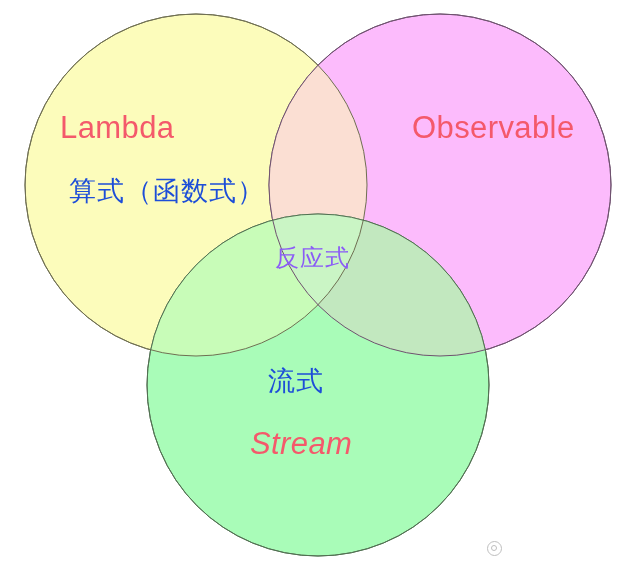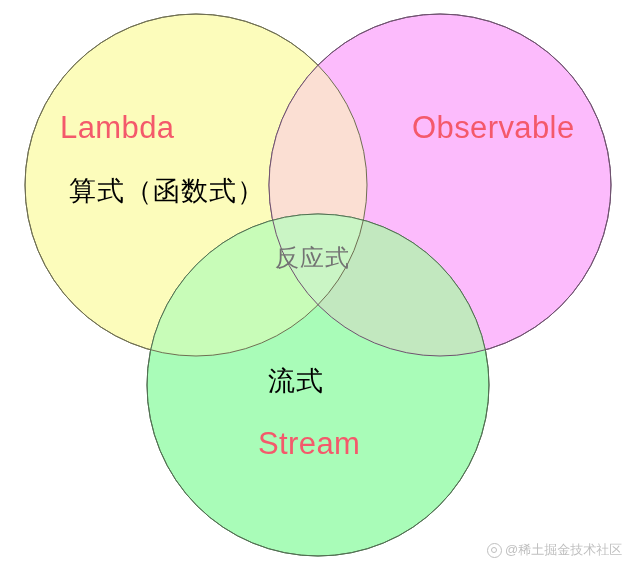--- a/index.html
+++ b/index.html
@@ -30,39 +30,39 @@
     line-height: 1;
     pointer-events: none;
   }
   .label-en {
     color: #f4596b;
     font-size: 31px;
     font-weight: 400;
     letter-spacing: 0.4px;
   }
   .label-cn {
-    color: #000000;
+    color: #1d4ed8;
     font-size: 27px;
     font-weight: 400;
     letter-spacing: 1px;
   }
   .label-center {
-    color: #737373;
+    color: #8b5cf6;
     font-size: 24px;
     font-weight: 400;
     letter-spacing: 1px;
   }
   
   #lbl-lambda      { left: 60px;  top: 112px; }
   #lbl-lambda-cn   { left: 69px;  top: 178px; }
   #lbl-observable  { left: 376px; top: 112px; margin-left: 36px; }
   #lbl-observable-cn { left: 402px; top: 178px; }
   #lbl-reactive    { left: 275px; top: 246px; }
   #lbl-stream-cn   { left: 268px; top: 368px; }
-  #lbl-stream      { left: 258px; top: 428px; }
+  #lbl-stream      { left: 250px; top: 428px; font-style: italic; }
 
   #watermark {
     position: absolute;
     left: 487px;
     top: 541px;
     display: flex;
     align-items: center;
     gap: 3px;
     opacity: 0.30;
     font-size: 13px;
@@ -142,16 +142,15 @@
 
   <div class="label label-en" id="lbl-observable">Observable</div>
 
   <div class="label label-center" id="lbl-reactive">反应式</div>
 
   <div class="label label-cn" id="lbl-stream-cn">流式</div>
   <div class="label label-en" id="lbl-stream">Stream</div>
 
   <div id="watermark">
     <span class="wm-mark"></span>
-    <span>@稀土掘金技术社区</span>
   </div>
 
 </div>
 
 </body></html>

